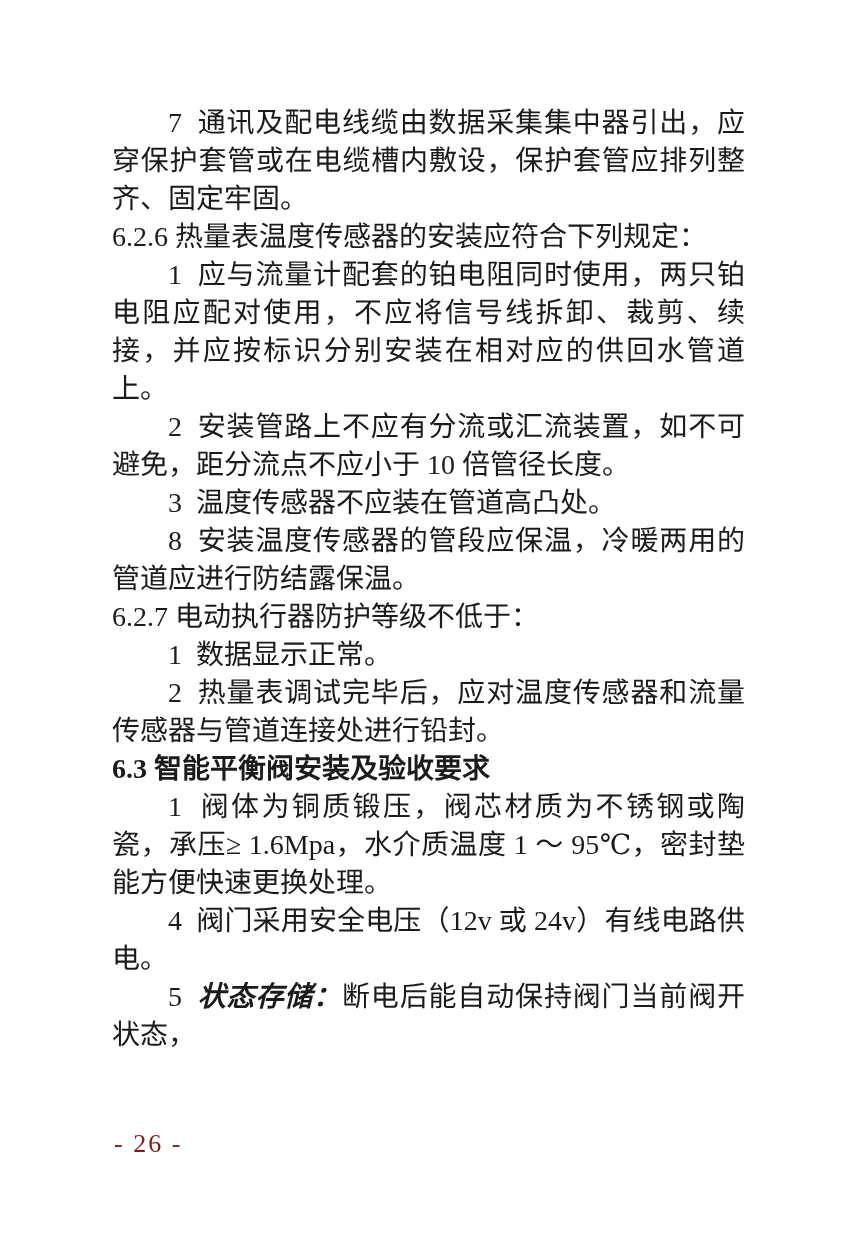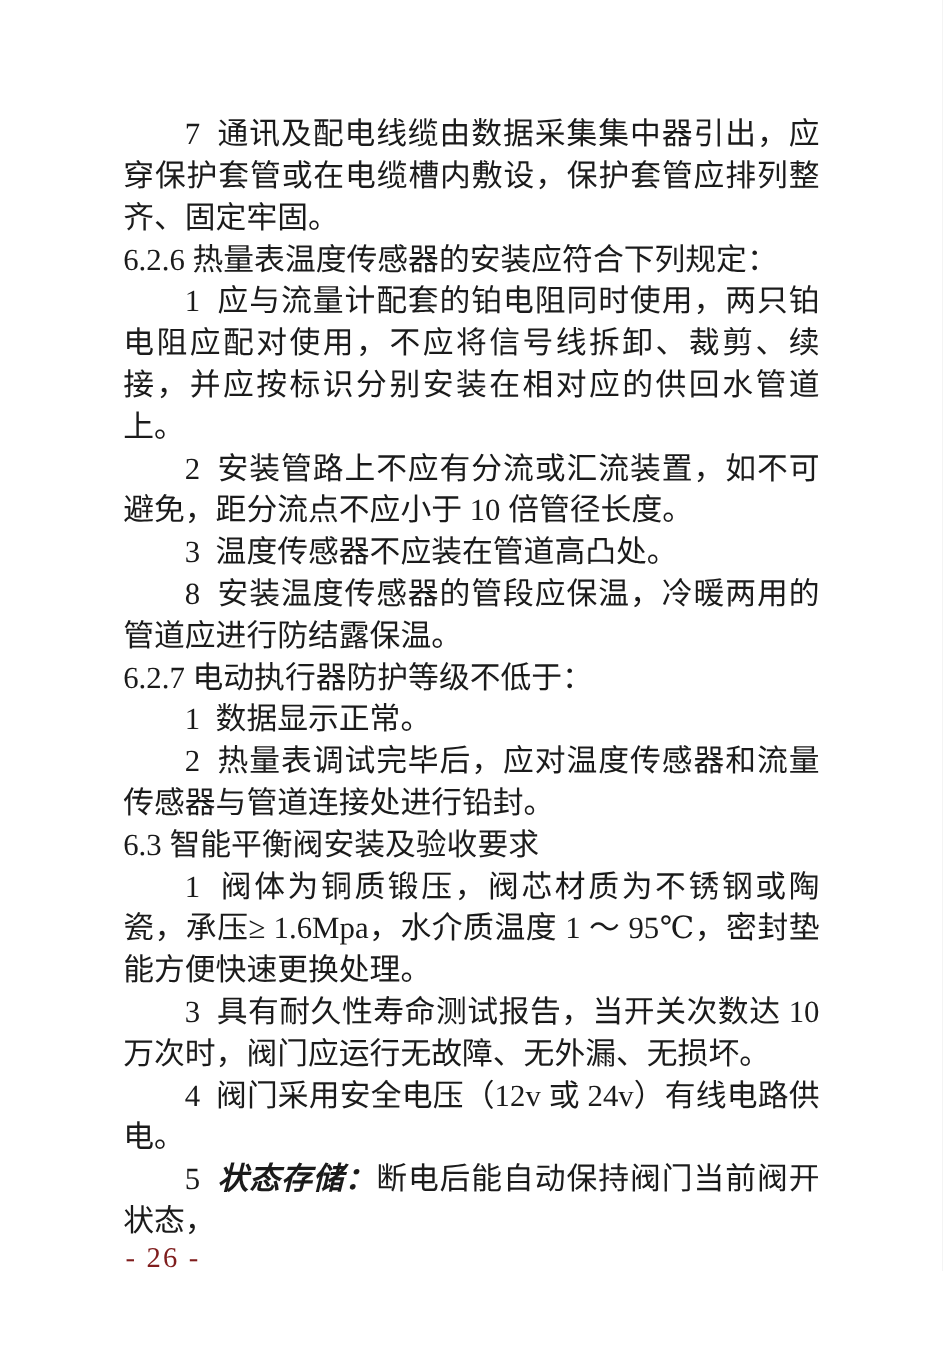--- a/index.html
+++ b/index.html
@@ -24,21 +24,21 @@
   .para {
     margin: 0;
     text-align: justify;
     white-space: pre-wrap;
     word-break: break-all;
   }
   .para.indent {
     text-indent: 2em;
   }
   .para.heading {
-    font-weight: 400;
+    font-weight: 700;
   }
   .bold {
     font-weight: 700;
     font-style: italic;
   }
   .page-footer {
     position: absolute;
     left: 114px;
     top: 1128px;
     font-size: 26px;
@@ -56,20 +56,19 @@
       <p class="para plain"><span>6.2.6 热量表温度传感器的安装应符合下列规定：</span></p>
       <p class="para indent"><span>1  应与流量计配套的铂电阻同时使用，两只铂电阻应配对使用，不应将信号线拆卸、裁剪、续接，并应按标识分别安装在相对应的供回水管道上。</span></p>
       <p class="para indent"><span>2  安装管路上不应有分流或汇流装置，如不可避免，距分流点不应小于 10 倍管径长度。</span></p>
       <p class="para indent"><span>3  温度传感器不应装在管道高凸处。</span></p>
       <p class="para indent"><span>8  安装温度传感器的管段应保温，冷暖两用的管道应进行防结露保温。</span></p>
       <p class="para plain"><span>6.2.7 电动执行器防护等级不低于：</span></p>
       <p class="para indent"><span>1  数据显示正常。</span></p>
       <p class="para indent"><span>2  热量表调试完毕后，应对温度传感器和流量传感器与管道连接处进行铅封。</span></p>
       <p class="para heading"><span>6.3 智能平衡阀安装及验收要求</span></p>
       <p class="para indent"><span>1  阀体为铜质锻压，阀芯材质为不锈钢或陶瓷，承压≥ 1.6Mpa，水介质温度 1 ～ 95℃，密封垫能方便快速更换处理。</span></p>
-      <p class="para indent"><span>3  具有耐久性寿命测试报告，当开关次数达 10 万次时，阀门应运行无故障、无外漏、无损坏。</span></p>
       <p class="para indent"><span>4  阀门采用安全电压（12v 或 24v）有线电路供电。</span></p>
       <p class="para indent"><span>5  </span><span class="bold">状态存储：</span><span>断电后能自动保持阀门当前阀开状态，</span></p>
     </main>
   <div class="page-footer">
     <span>- 26 -</span>
   </div>
 </div>
 
 </body></html>

